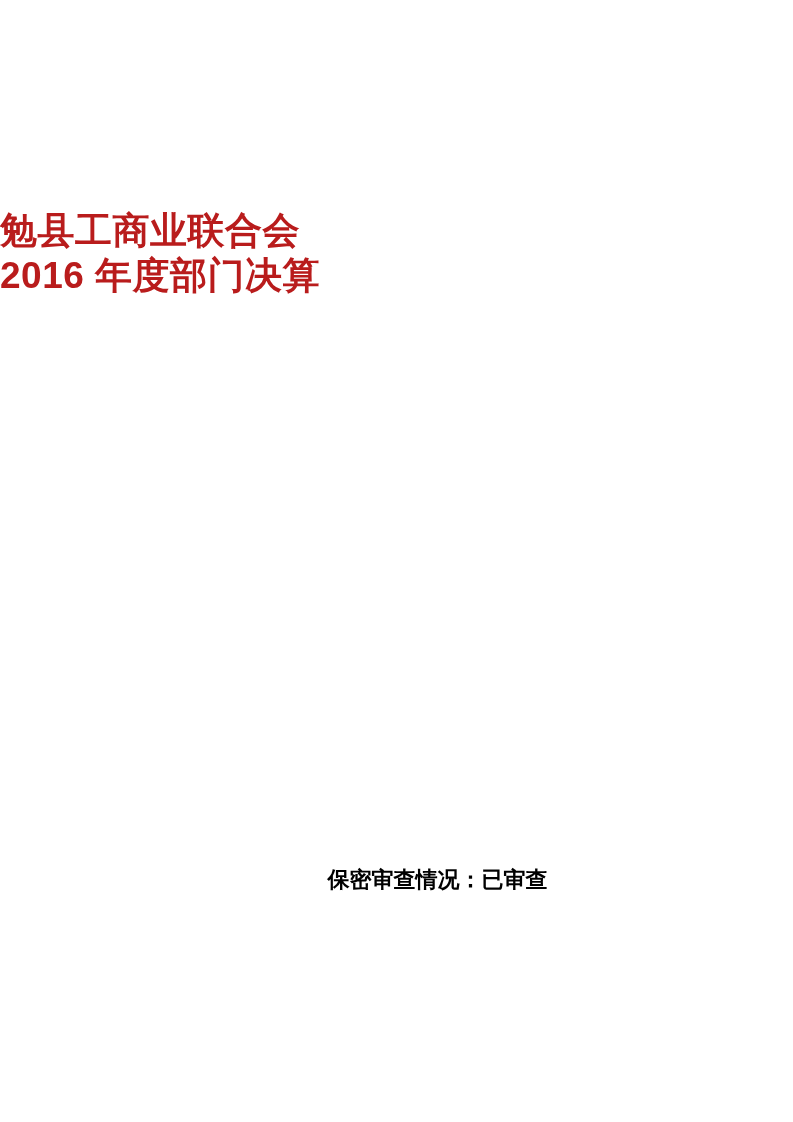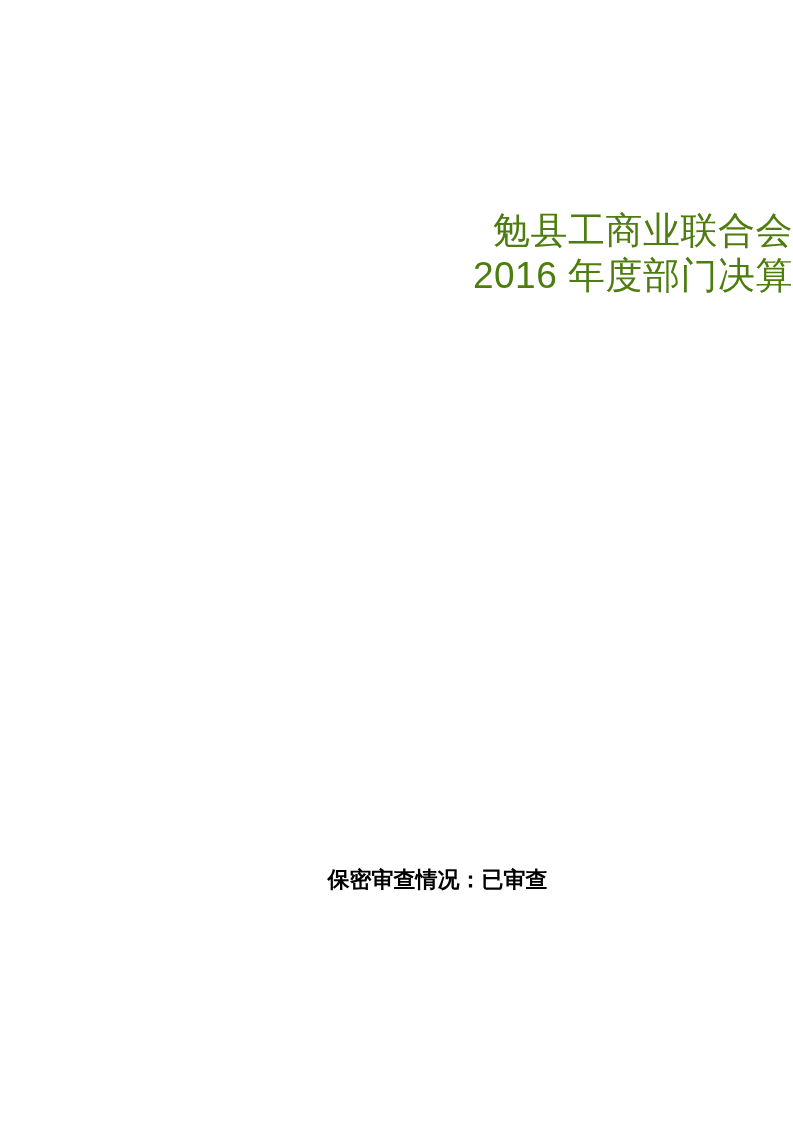--- a/index.html
+++ b/index.html
@@ -19,27 +19,27 @@
     position: relative;
     width: 793px;
     height: 1122px;
     background: #ffffff;
   }
   .cover-title {
     position: absolute;
     left: 0;
     top: 208px;
     width: 793px;
-    text-align: right;
+    text-align: left;
     font-family: "Liberation Sans", "DejaVu Sans", sans-serif;
-    font-weight: normal;
+    font-weight: bold;
     font-size: 37px;
     line-height: 45px;
     letter-spacing: 0.5px;
-    color: #4d7c0f;
+    color: #b91c1c;
   }
   .cover-title .line {
     display: block;
     white-space: pre;
   }
   .footer-block {
     position: absolute;
     left: 0;
     top: 868px;
     width: 793px;

